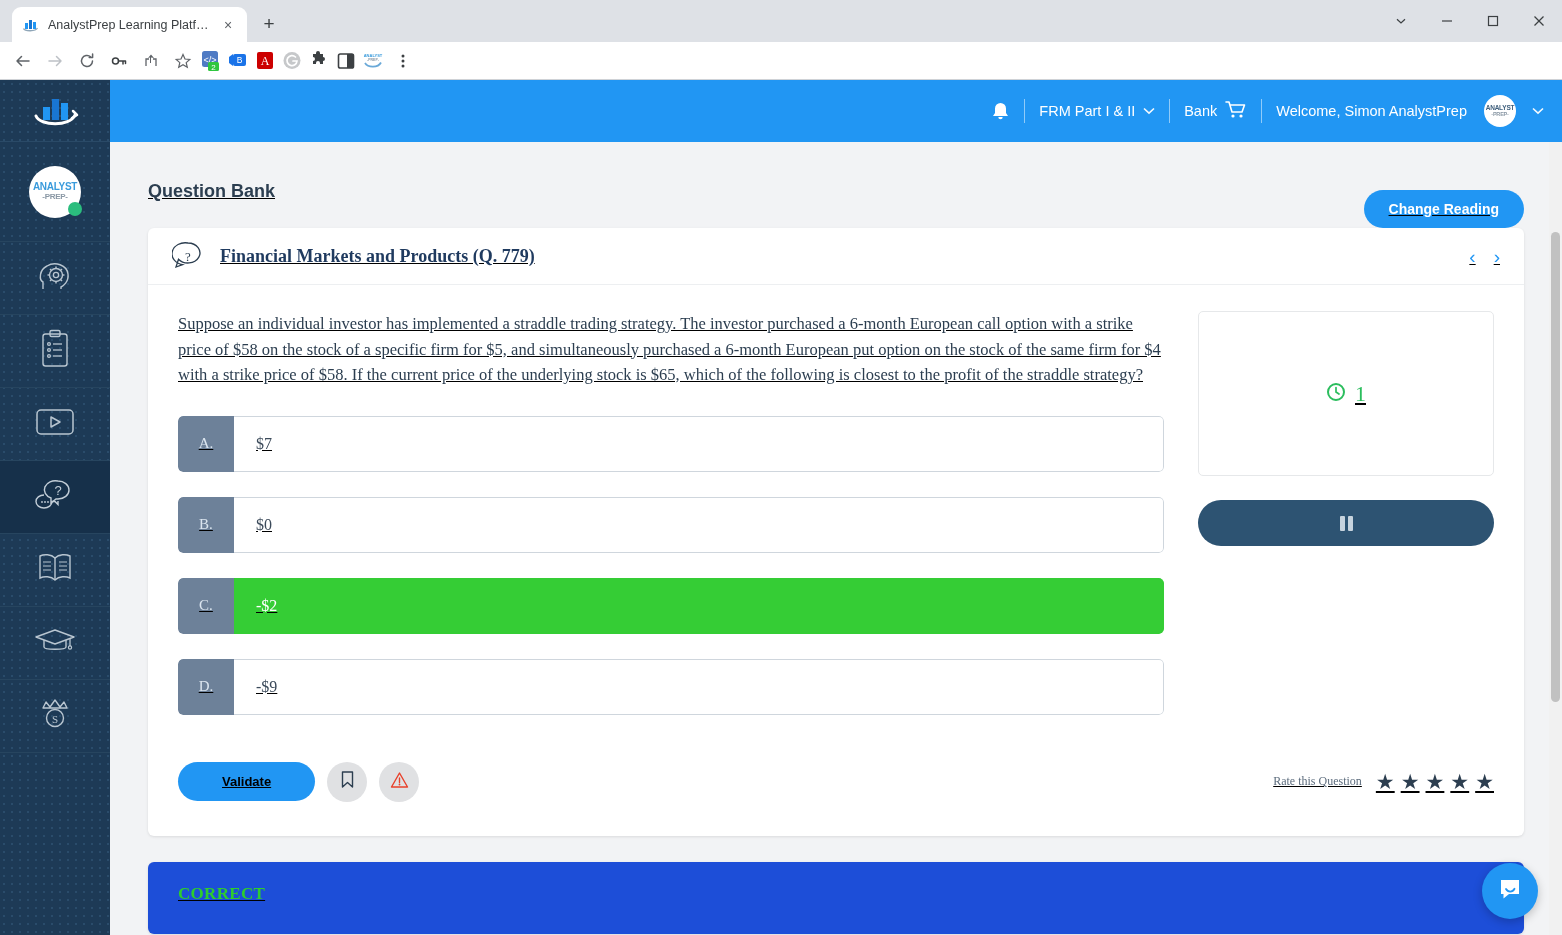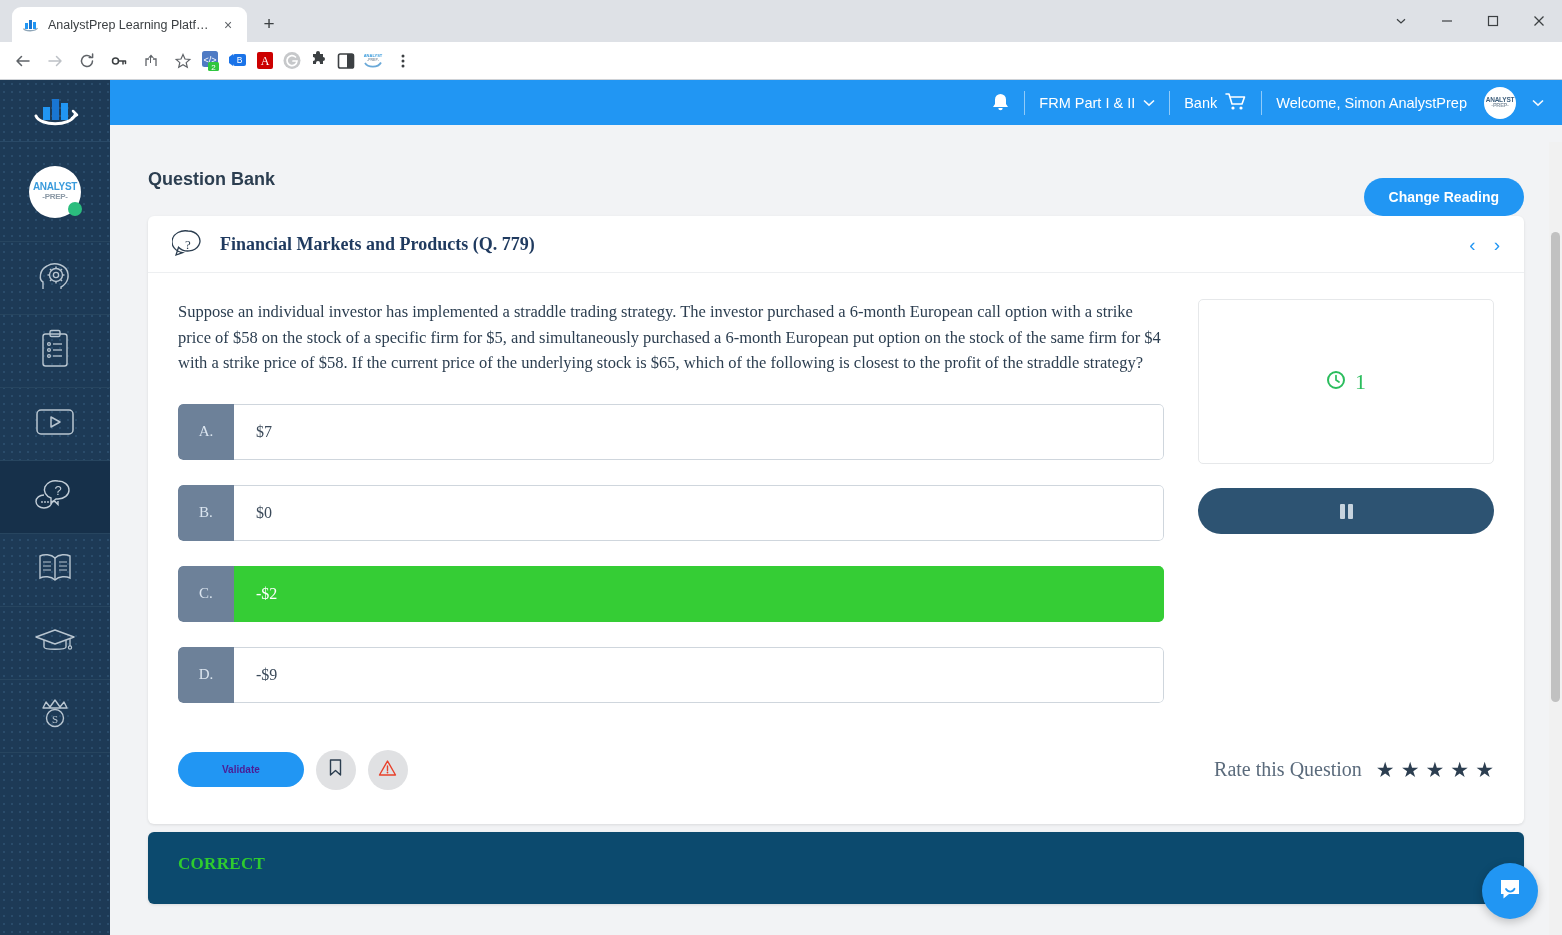--- a/index.html
+++ b/index.html
@@ -95,41 +95,41 @@
   }
   .av-l1 { font-size: 10px; font-weight: bold; color: #3a9bdc; letter-spacing: -0.3px; }
   .av-l2 { font-size: 8px; font-weight: bold; color: #8a98a5; letter-spacing: -0.3px; margin-top:1px; }
   .status-dot {
     position: absolute; right: -1px; bottom: 2px;
     width: 14px; height: 14px; border-radius: 50%; background: #2bbd7e;
   }
 
   
   .topbar {
-    position: absolute; left: 110px; top: 0; right: 0; height: 45px;
+    position: absolute; left: 110px; top: 0; right: 0; height: 62px;
     background: #2196f3; display: flex; align-items: center;
     justify-content: flex-end; padding-right: 18px; gap: 0;
   }
   .tb-sep { width: 1px; height: 24px; background: rgba(255,255,255,.5); margin: 0 14px; }
   .bell { display: flex; align-items: center; color: #fff; }
   .tb-link {
     display: flex; align-items: center; gap: 8px;
     color: #fff; font-size: 14.5px; white-space: nowrap;
   }
   .tb-caret { font-size: 11px; opacity: .95; }
   .user-avatar {
     width: 32px; height: 32px; border-radius: 50%; background: #fff;
     display: flex; flex-direction: column; align-items: center; justify-content: center;
     margin-left: 9px; line-height: 1;
   }
   .ua-l1 { font-size: 6.5px; font-weight: bold; color: #3f5f7c; letter-spacing: -0.2px; }
   .ua-l2 { font-size: 5.5px; font-weight: bold; color: #8a98a5; letter-spacing: -0.2px; }
 
   
-  .content { position: absolute; left: 110px; top: 62px; right: 0; bottom: 0; padding: 0 38px; overflow: hidden; }
+  .content { position: absolute; left: 110px; top: 62px; right: 0; bottom: 0; padding: 12px 38px; overflow: hidden; text-decoration: underline; }
 
   .page-head {
     height: 74px; display: flex; align-items: center; justify-content: space-between;
   }
   .page-title { font-size: 18px; font-weight: bold; color: #2c3e50; }
   .btn-change {
     background: #2196f3; color: #fff; border: none; border-radius: 20px;
     padding: 11px 25px; font-size: 14px; font-weight: bold; cursor: pointer;
     font-family: "Liberation Sans", sans-serif;
     margin-top: 36px;
@@ -191,35 +191,35 @@
   }
   .pause-glyph { display: flex; gap: 3px; }
   .pause-glyph i { display: block; width: 5px; height: 15px; background: #c6d3de; border-radius: 1px; }
 
   .card-foot {
     display: flex; align-items: center; justify-content: space-between;
     padding: 4px 30px 34px 30px;
   }
   .foot-left { display: flex; align-items: center; gap: 12px; }
   .btn-validate {
-    background: #2196f3; color: #4c1d95; border: none; border-radius: 20px;
-    padding: 12px 44px; font-size: 10px; font-weight: bold; cursor: pointer;
+    background: #2196f3; color: #000000; border: none; border-radius: 20px;
+    padding: 12px 44px; font-size: 13px; font-weight: bold; cursor: pointer;
     font-family: "Liberation Sans", sans-serif;
   }
   .round-btn {
     width: 40px; height: 40px; border-radius: 50%; background: #e0e1e3;
     display: flex; align-items: center; justify-content: center; cursor: pointer;
   }
   .foot-right { display: flex; align-items: center; gap: 14px; }
-  .rate-label { font-family: "Liberation Serif", serif; font-size: 20px; color: #5b6b7c; }
+  .rate-label { font-family: "Liberation Serif", serif; font-size: 12px; color: #5b6b7c; }
   .stars { display: flex; gap: 6px; color: #2c3e50; font-size: 21px; line-height: 1; }
   .star { cursor: pointer; }
 
   .result-card {
-    margin-top: 8px; background: #0c4a6e; border-radius: 6px;
+    margin-top: 26px; background: #1d4ed8; border-radius: 6px;
     box-shadow: 0 1px 3px rgba(0,0,0,.10); padding: 22px 30px 30px 30px;
   }
   .result-title {
     font-family: "Liberation Serif", serif; font-size: 17px; font-weight: bold;
     color: #2ecc2e; letter-spacing: .3px;
   }
 
   .chat-bubble {
     position: absolute; right: 24px; bottom: 16px;
     width: 56px; height: 56px; border-radius: 50%; background: #2196f3;

